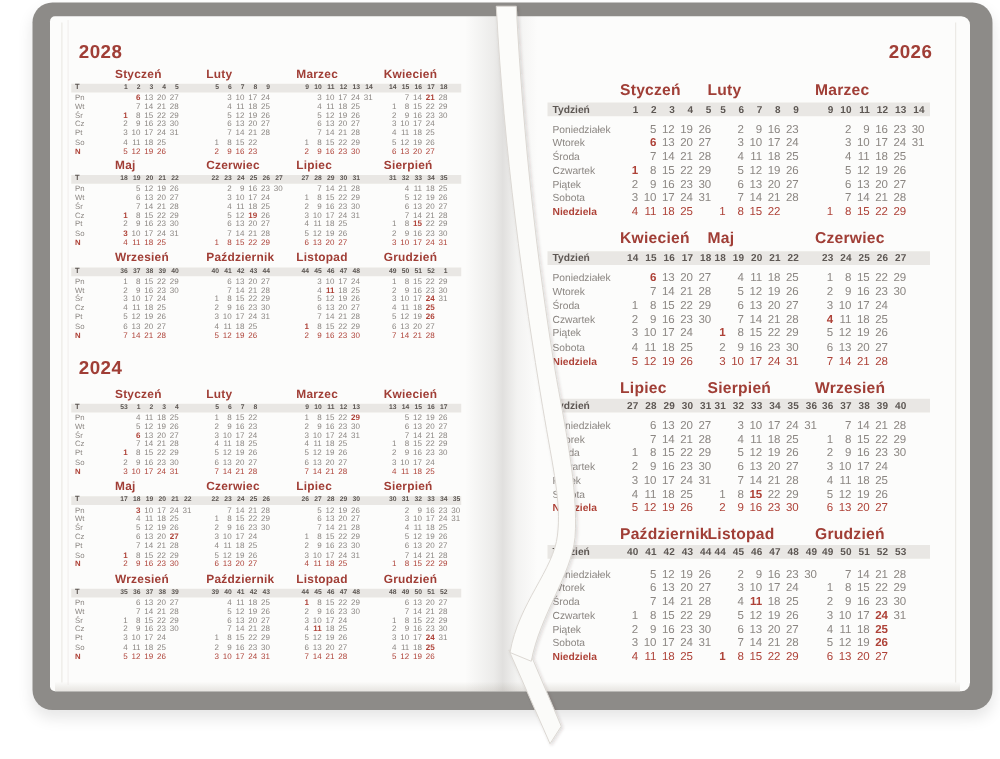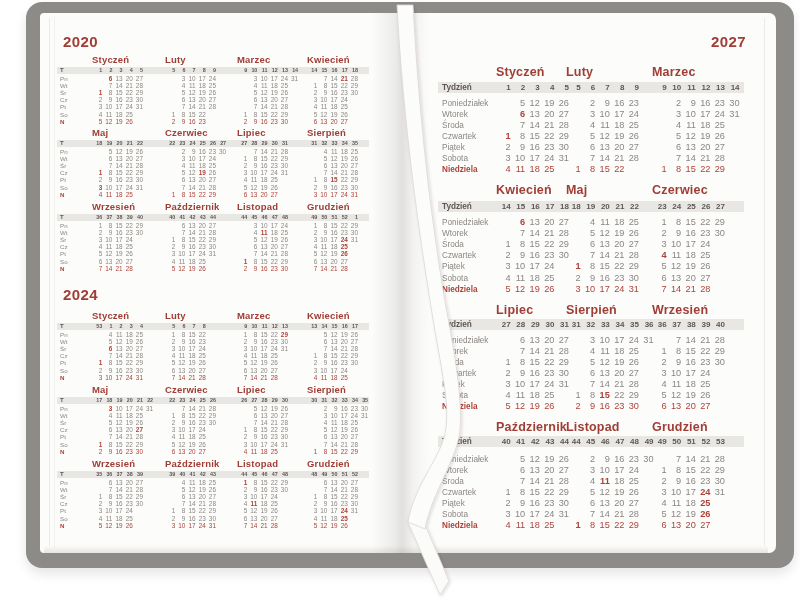--- a/index.html
+++ b/index.html
@@ -54,23 +54,23 @@
 <body>
 
 <div class="cover"></div>
 <div class="pages"></div>
 <div class="page-bottom-edge"></div>
 <div class="edge-line" id="edge-l1"></div>
 <div class="edge-line" id="edge-l2"></div>
 <div class="edge-line" id="edge-r1"></div>
 <div class="gutter"></div>
 
-<div class="year" id="y2025">2020</div>
+<div class="year" id="y2025">2028</div>
 <div class="year" id="y2027">2024</div>
-<div class="year" id="y2026">2027</div>
+<div class="year" id="y2026">2026</div>
 
 <div id="cal-root">
     <div class="strip" style="left: 57px; top: 66.5px; width: 312px; height: 7px;"></div>
     <div class="wkhead" style="left: 60px; top: 66.5px; height: 7px; line-height: 7px; font-size: 6px;">T</div>
     <div class="dlabel" style="left: 60px; top: 75px; height: 7.1px; line-height: 7.1px; font-size: 6.2px;">Pn</div>
     <div class="dlabel" style="left: 60px; top: 82.1px; height: 7.1px; line-height: 7.1px; font-size: 6.2px;">Wt</div>
     <div class="dlabel" style="left: 60px; top: 89.2px; height: 7.1px; line-height: 7.1px; font-size: 6.2px;">Śr</div>
     <div class="dlabel" style="left: 60px; top: 96.3px; height: 7.1px; line-height: 7.1px; font-size: 6.2px;">Cz</div>
     <div class="dlabel" style="left: 60px; top: 103.4px; height: 7.1px; line-height: 7.1px; font-size: 6.2px;">Pt</div>
     <div class="dlabel" style="left: 60px; top: 110.5px; height: 7.1px; line-height: 7.1px; font-size: 6.2px;">So</div>

